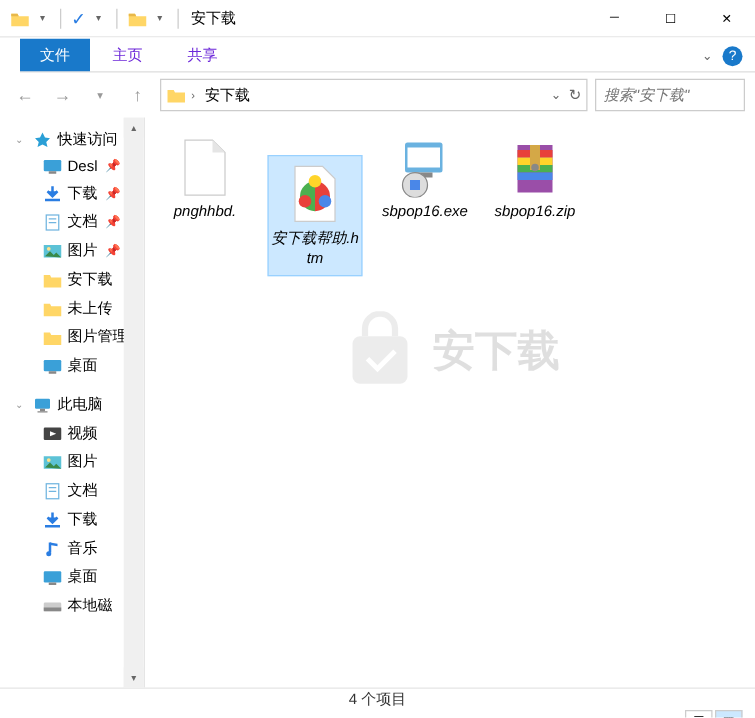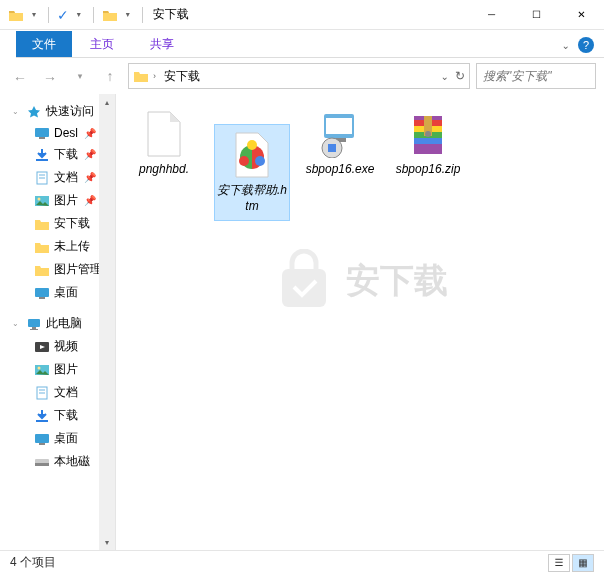--- a/index.html
+++ b/index.html
@@ -49,21 +49,21 @@
 .file-item.selected { background: #cce8ff; border: 1px solid #99d1ff; margin-top: 20px; }
 .file-icon { width: 48px; height: 48px; display: flex; align-items: center; justify-content: center; }
 .file-label { font-size: 12px; text-align: center; word-break: break-all; line-height: 1.3; color: #000; }
 
 .watermark { position: absolute; top: 155px; left: 50%; transform: translateX(-50%); opacity: 0.15; display: flex; align-items: center; gap: 10px; font-family: Arial; pointer-events: none; }
 .wm-bag { width: 64px; height: 64px; }
 .wm-text { display: flex; flex-direction: column; }
 .wm-cn { font-size: 34px; font-weight: bold; color: #333; }
 .wm-en { font-size: 16px; color: #666; letter-spacing: 1px; }
 
-.statusbar { height: 24px; border-top: 1px solid #e5e5e5; display: flex; align-items: center; padding: 0 10px; font-size: 12px; color: #333; }
+.statusbar { height: 24px; border-top: 1px solid #e5e5e5; display: flex; align-items: center; padding: 0 10px; font-size: 12px; color: #333; flex-direction: column; }
 .view-toggle { margin-left: auto; display: flex; gap: 2px; }
 .view-btn { width: 22px; height: 18px; border: 1px solid #ccc; display: flex; align-items: center; justify-content: center; font-size: 10px; }
 .view-btn.active { background: #cce8ff; }
 
 
 .folder-svg { fill: #ffd666; }
 </style>
 </head>
 <body>
 
@@ -228,20 +228,28 @@
         </div>
         <div class="tree-item tree-sub">
           <svg width="16" height="14" viewBox="0 0 16 14">
             <path fill="#2a7de2" d="M8 1v7M4 5l4 4 4-4" stroke="#2a7de2" stroke-width="2"></path>
             <rect x="2" y="11" width="12" height="2" fill="#2a7de2"></rect>
           </svg>
           <span>下载</span>
         </div>
         <div class="tree-item tree-sub">
           <svg width="16" height="14" viewBox="0 0 16 14">
+            <path d="M6 2v8" stroke="#2a7de2" stroke-width="2"></path>
+            <circle cx="5" cy="11" r="2" fill="#2a7de2"></circle>
+            <path d="M6 2l6 1v2l-6-1" fill="#2a7de2"></path>
+          </svg>
+          <span>音乐</span>
+        </div>
+        <div class="tree-item tree-sub">
+          <svg width="16" height="14" viewBox="0 0 16 14">
             <rect x="1" y="2" width="14" height="9" fill="#3aa0d8" rx="1"></rect>
             <rect x="5" y="11" width="6" height="2" fill="#888"></rect>
           </svg>
           <span>桌面</span>
         </div>
         <div class="tree-item tree-sub">
           <svg width="16" height="14" viewBox="0 0 16 14">
             <rect x="1" y="4" width="14" height="7" fill="#ccc" rx="1"></rect>
             <rect x="1" y="8" width="14" height="3" fill="#888"></rect>
           </svg>

